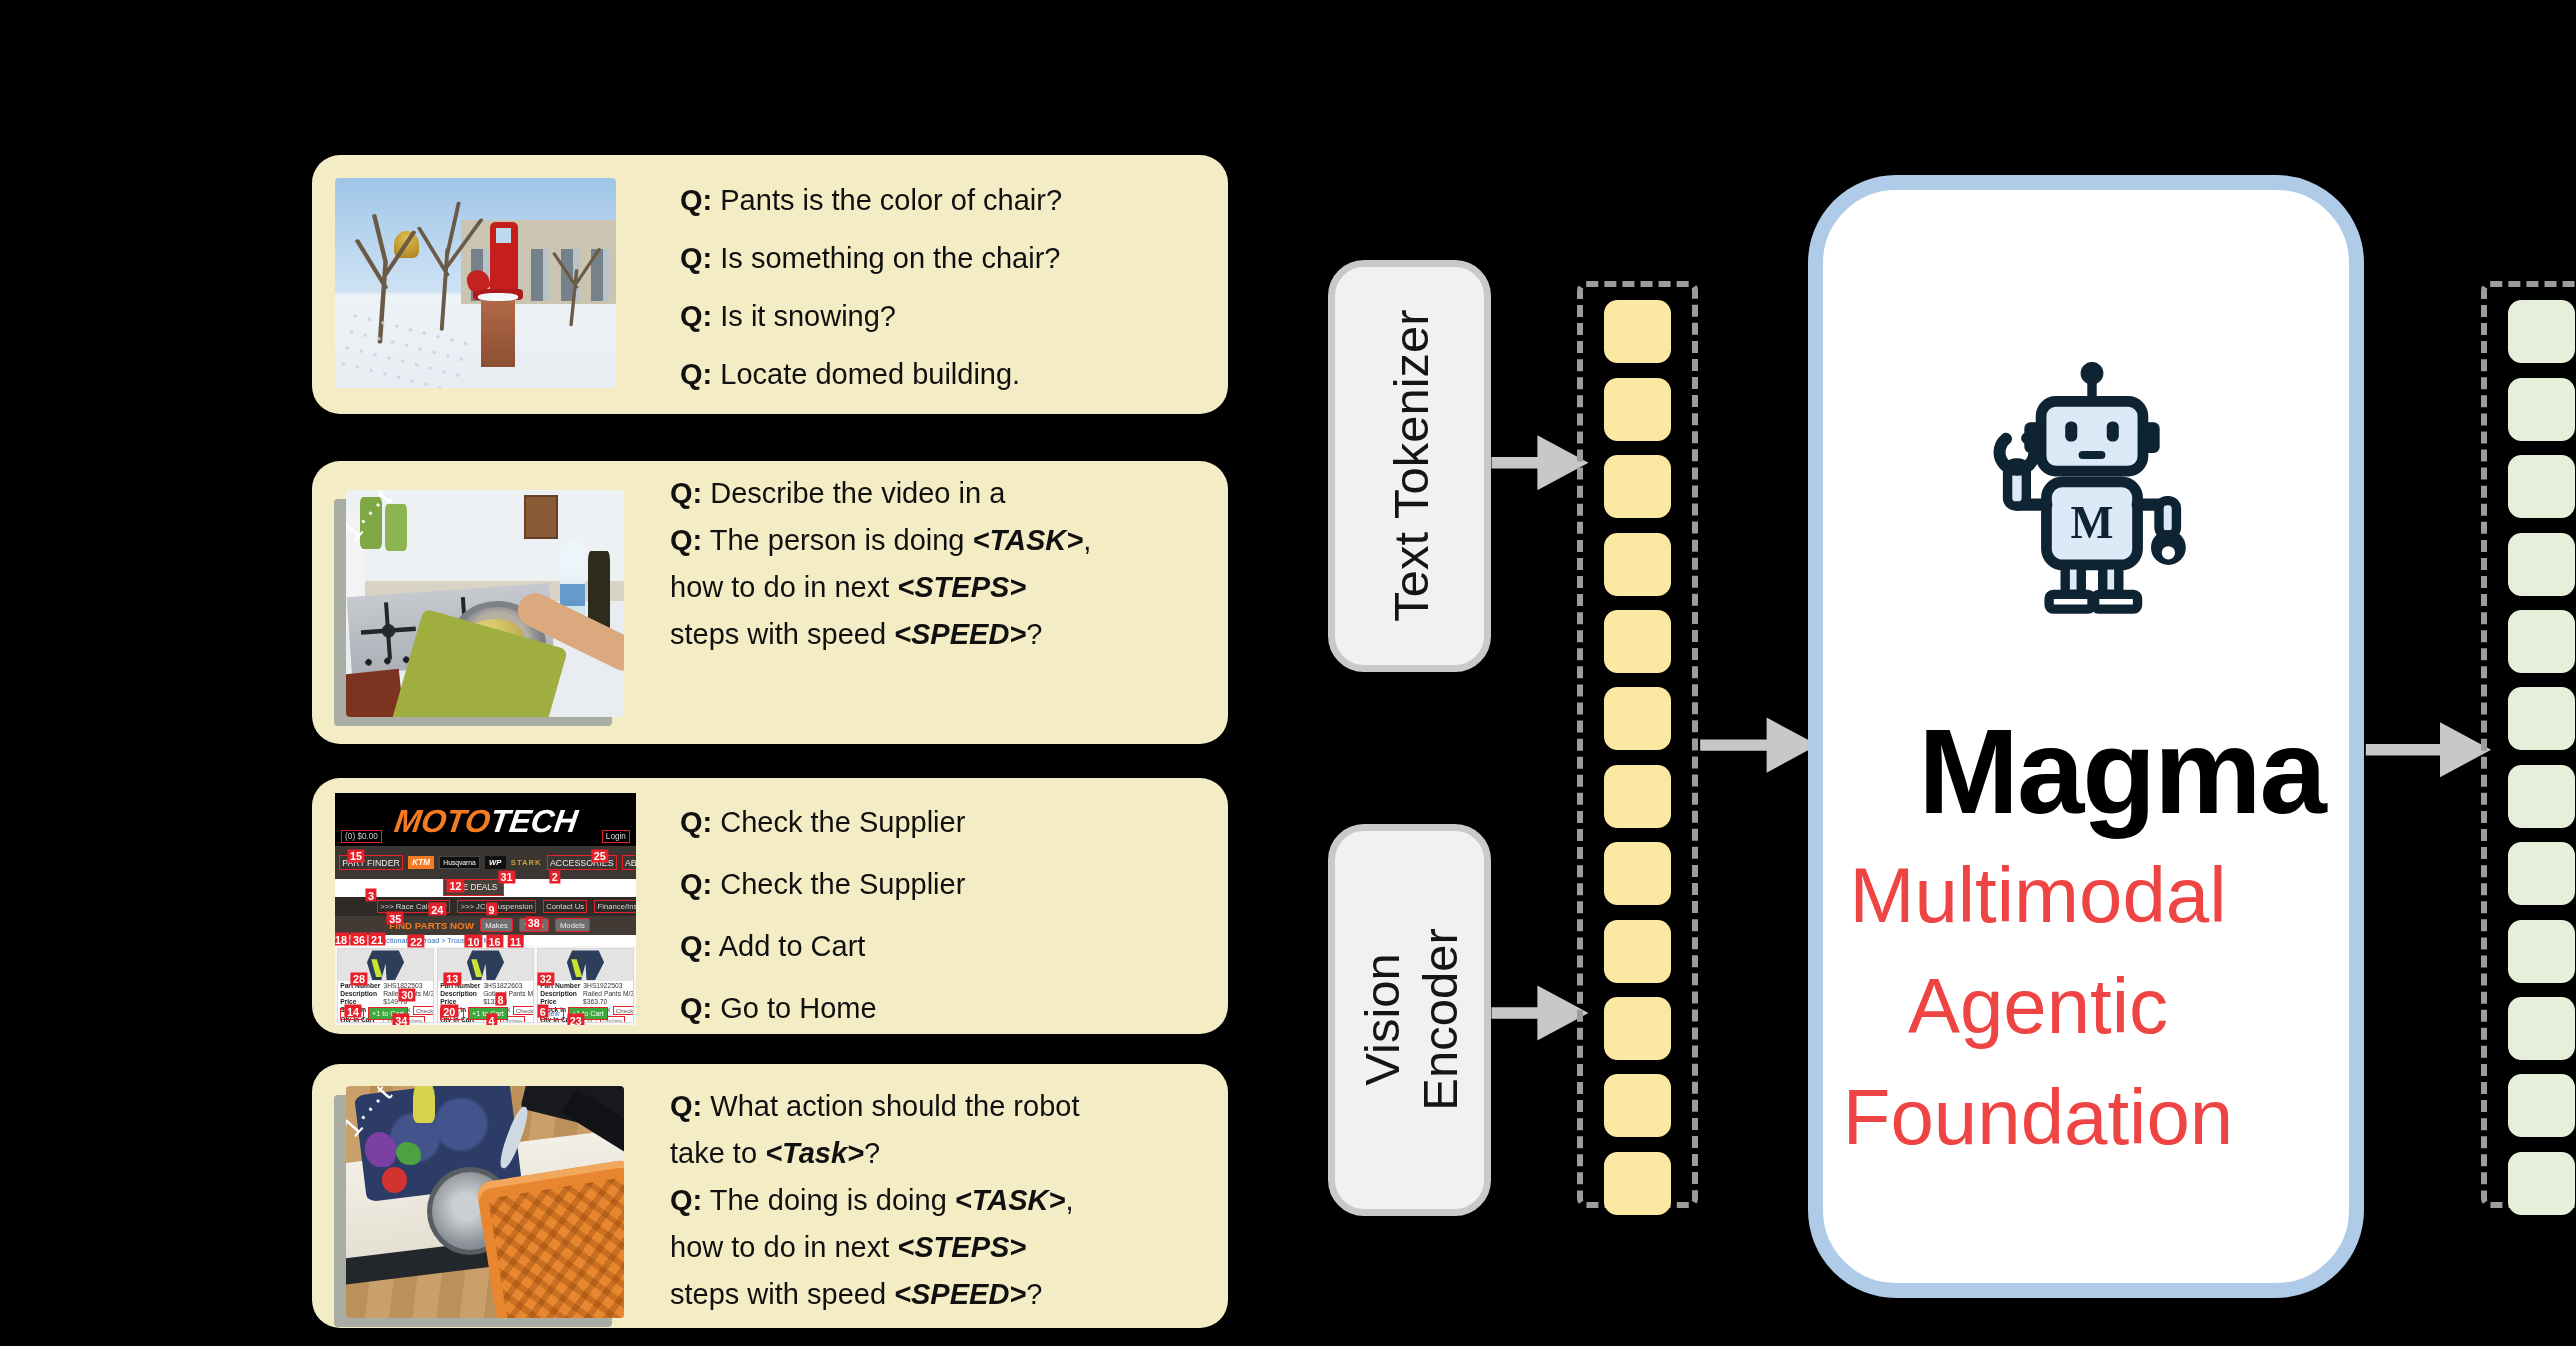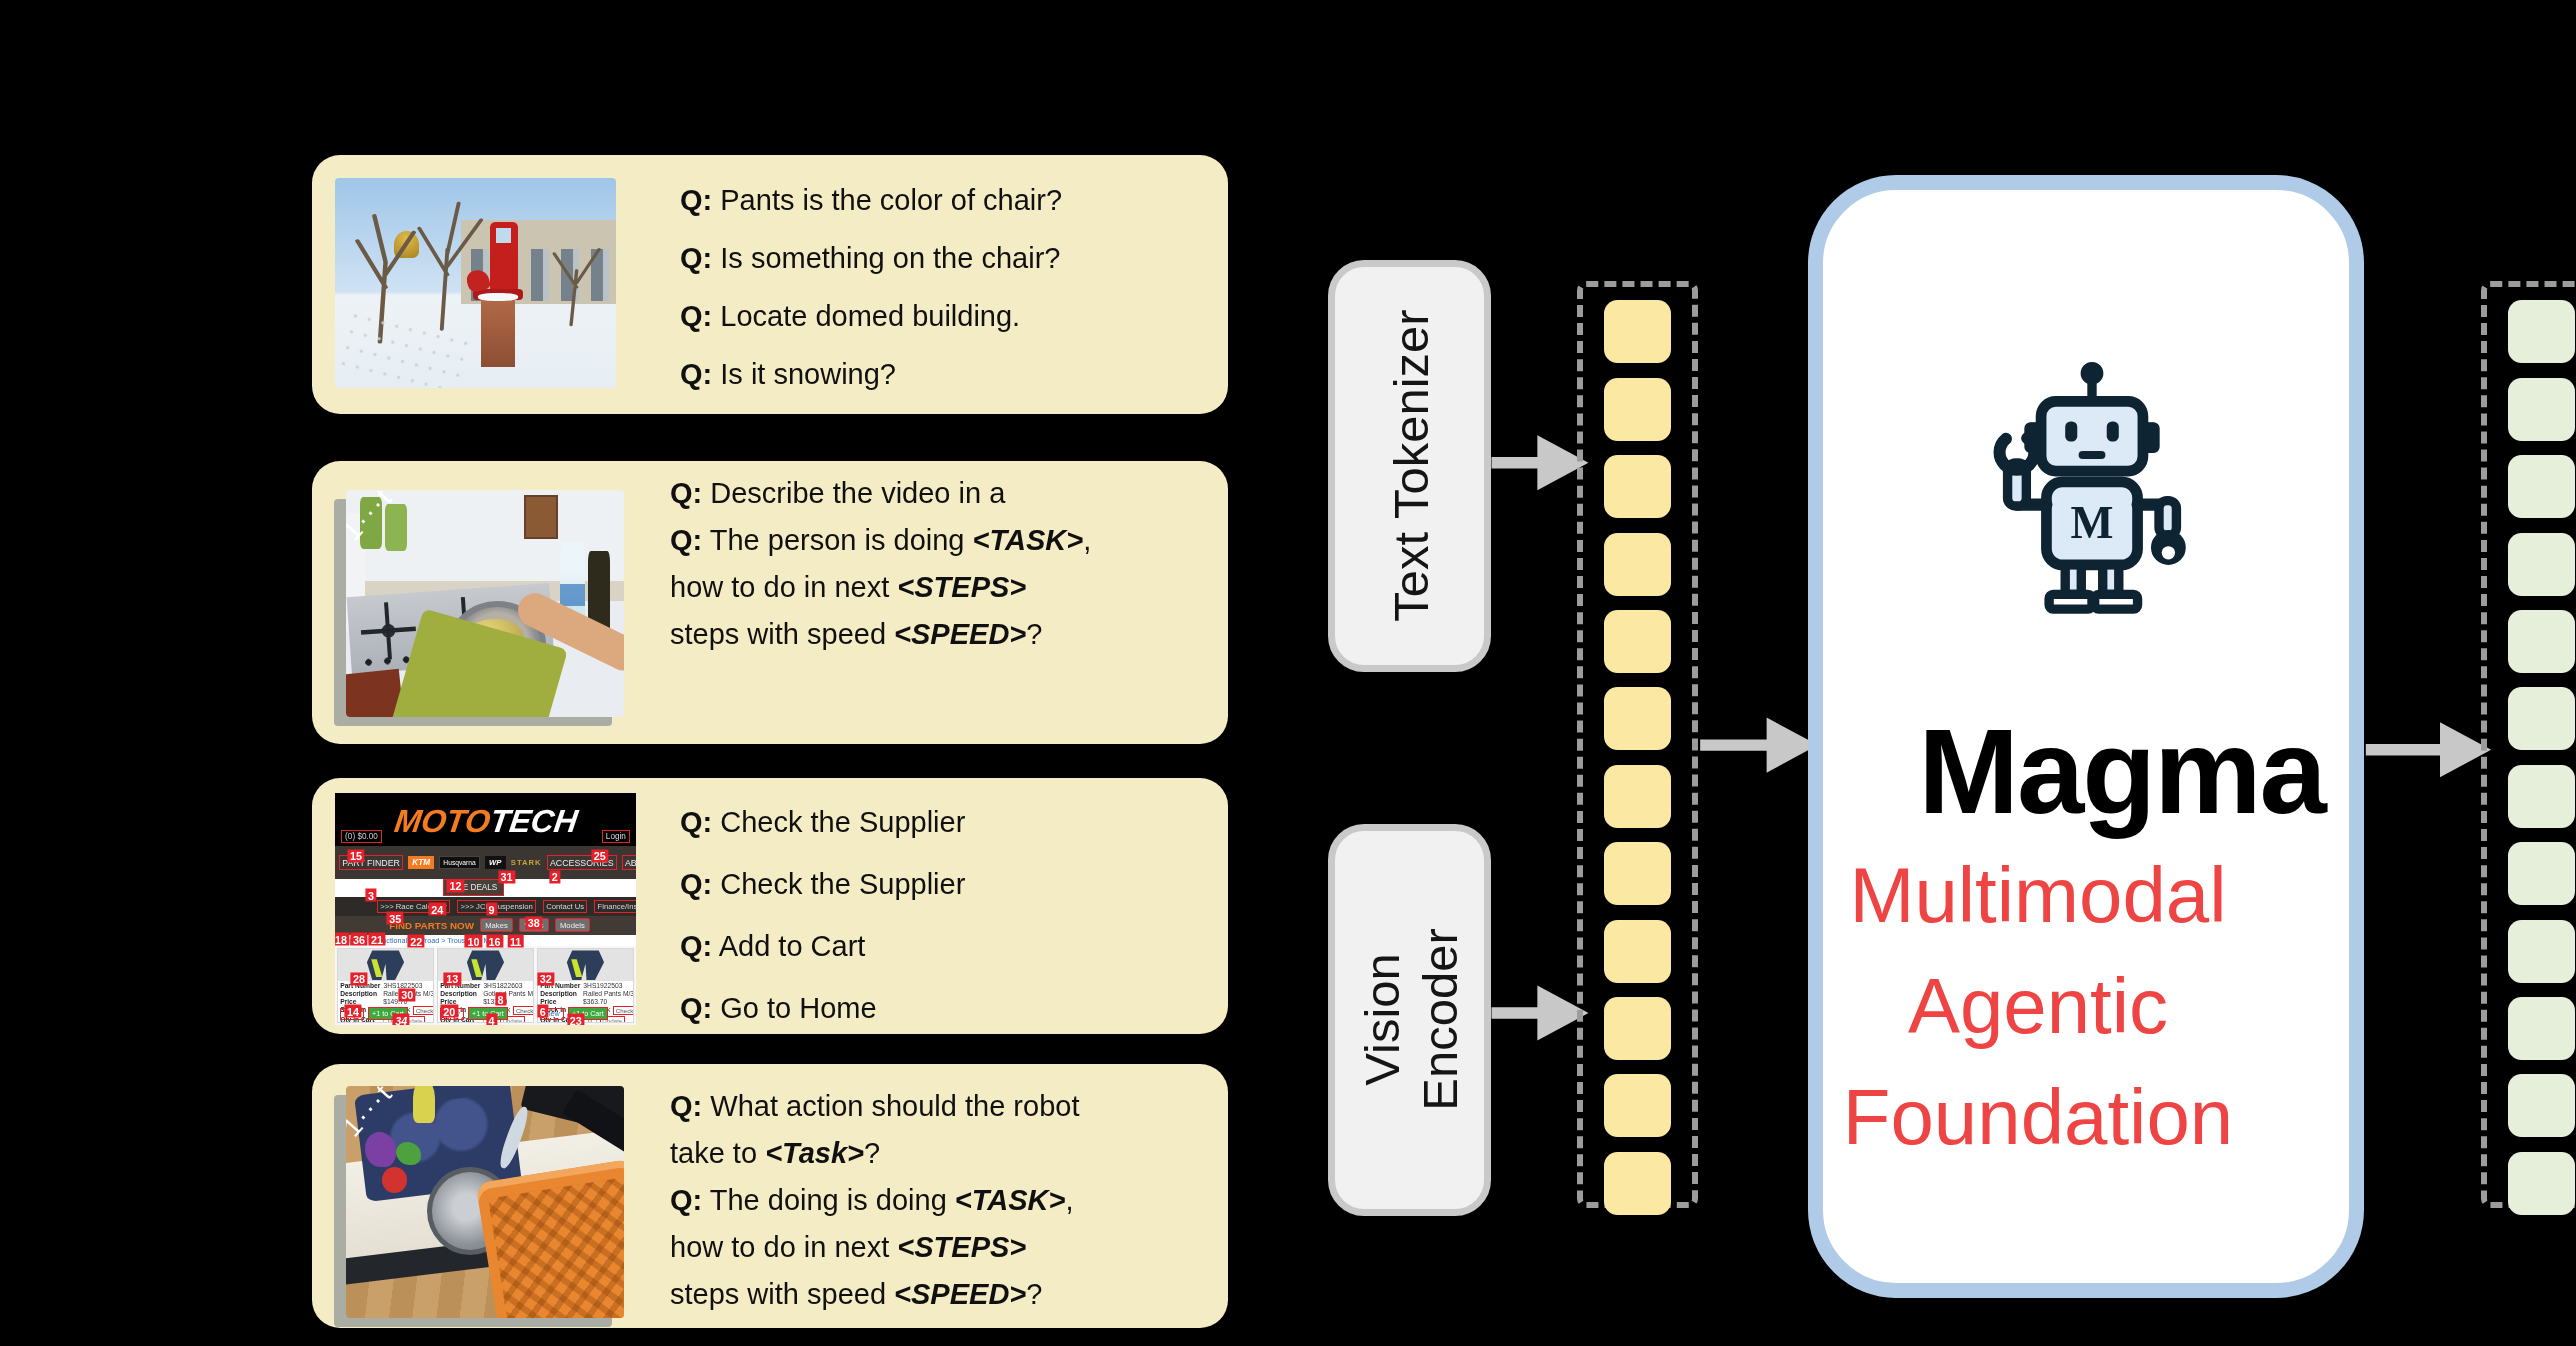--- a/index.html
+++ b/index.html
@@ -384,21 +384,21 @@
           <div class="mt-tag" style="left: 53%; top: 64%;">16</div>
           <div class="mt-tag" style="left: 60%; top: 64%;">11</div>
           <div class="mt-tag" style="left: 8%; top: 80%;">28</div>
           <div class="mt-tag" style="left: 39%; top: 80%;">13</div>
           <div class="mt-tag" style="left: 70%; top: 80%;">32</div>
           <div class="mt-tag" style="left: 24%; top: 87%;">30</div>
           <div class="mt-tag" style="left: 55%; top: 89%;">8</div>
           <div class="mt-tag" style="left: 6%; top: 94%;">14</div>
           <div class="mt-tag" style="left: 38%; top: 94%;">20</div>
           <div class="mt-tag" style="left: 69%; top: 94%;">6</div>
-          <div class="mt-tag" style="left: 22%; top: 98%; font-style: italic;">34</div>
+          <div class="mt-tag" style="left: 22%; top: 98%;">34</div>
           <div class="mt-tag" style="left: 52%; top: 98%;">4</div>
           <div class="mt-tag" style="left: 80%; top: 98%;">23</div>
         </div>
   </div>
 </div>
   <div class="scene-mount v-frames" id="m-robot-left" style="left:346px;top:1086px;width:278px;height:232px">
   <div class="scene sc-robot">
     <div class="rb-counter"></div>
     <div class="rb-tray"></div>
     <div class="rb-egg"></div>
@@ -412,22 +412,22 @@
     <div class="rb-pot"></div>
     <div class="rb-basket"></div>
 
     <div class="frame-label frames-extra">1···t</div>
   </div>
 </div>
 
   <div class="qtext" style="left:680px;top:171px;line-height:58px">
     <div class="ln"><b>Q:</b> <span>Pants is the color of chair?</span></div>
     <div class="ln"><b>Q:</b> <span>Is something on the chair?</span></div>
+    <div class="ln"><b>Q:</b> <span>Is it snowing?</span></div>
     <div class="ln"><b>Q:</b> <span>Locate domed building.</span></div>
-    <div class="ln"><b>Q:</b> <span>Is it snowing?</span></div>
   </div>
 
   <div class="qtext" style="left:670px;top:470px;line-height:47px;font-size:29px">
     <div class="ln"><b>Q:</b> <span>Describe the video in a</span></div>
     <div class="ln"><b>Q:</b> <span>The person is doing </span><span class="tag">&lt;TASK&gt;</span><span>,</span></div>
     <div class="ln"><span>how to do in next </span><span class="tag">&lt;STEPS&gt;</span></div>
     <div class="ln"><span>steps with speed </span><span class="tag">&lt;SPEED&gt;</span><span>?</span></div>
   </div>
 
   <div class="qtext" style="left:680px;top:791px;line-height:62px">

